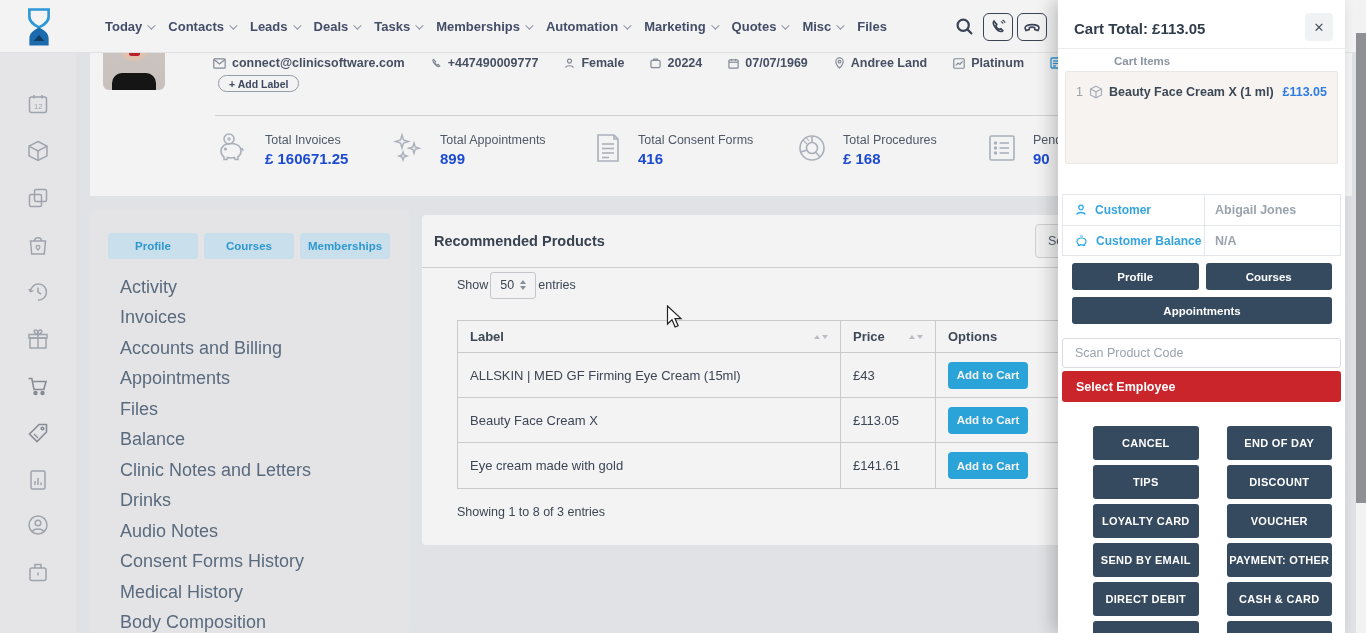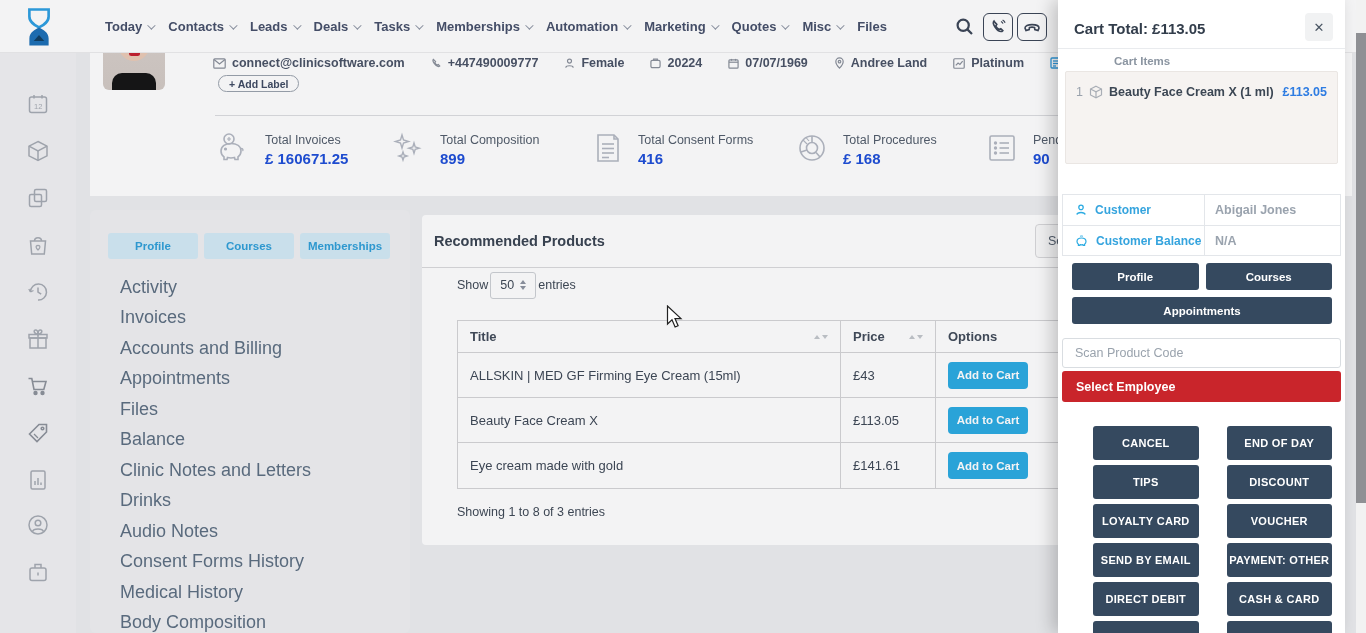--- a/index.html
+++ b/index.html
@@ -371,21 +371,21 @@
     </div>
     <div class="stat" style="left:300px">
       <span class="stat-ic">
         <svg width="36" height="34" viewBox="0 0 36 34" fill="none" stroke="currentColor" stroke-width="1.4">
             <path d="M12 4 L13.5 9 L18.5 10.5 L13.5 12 L12 17 L10.5 12 L5.5 10.5 L10.5 9 Z"></path>
             <path d="M24 12 L25.2 16 L29.2 17.2 L25.2 18.4 L24 22.4 L22.8 18.4 L18.8 17.2 L22.8 16 Z"></path>
             <path d="M13 21 L14 24 L17 25 L14 26 L13 29 L12 26 L9 25 L12 24 Z"></path>
           </svg>
       </span>
       <span>
-          <div class="stat-label">Total Composition</div>
+          <div class="stat-label">Total Appointments</div>
           <div class="stat-value">899</div>
         </span>
     </div>
     <div class="stat" style="left:502px">
       <span class="stat-ic">
         <svg width="32" height="34" viewBox="0 0 32 34" fill="none" stroke="currentColor" stroke-width="1.6">
             <path d="M6 4 H22 L26 8 V30 H6 Z"></path>
             <path d="M22 4 V8 H26"></path>
             <line x1="10" y1="13" x2="22" y2="13"></line>
             <line x1="10" y1="17.5" x2="22" y2="17.5"></line>
@@ -467,21 +467,21 @@
         <span class="spinner">
             <i class="tri-up"></i>
             <i class="tri-dn"></i>
           </span>
       </span>
       <span>entries</span>
     </div>
     <div class="ptable">
       <div class="t-hrow">
         <div class="cell col-title">
-            <span>Title</span>
+            <span>Label</span>
             <span class="sort">
               <i class="tri-up"></i>
               <i class="tri-dn"></i>
             </span>
           </div>
         <div class="cell col-price">
             <span>Price</span>
             <span class="sort">
               <i class="tri-up"></i>
               <i class="tri-dn"></i>

